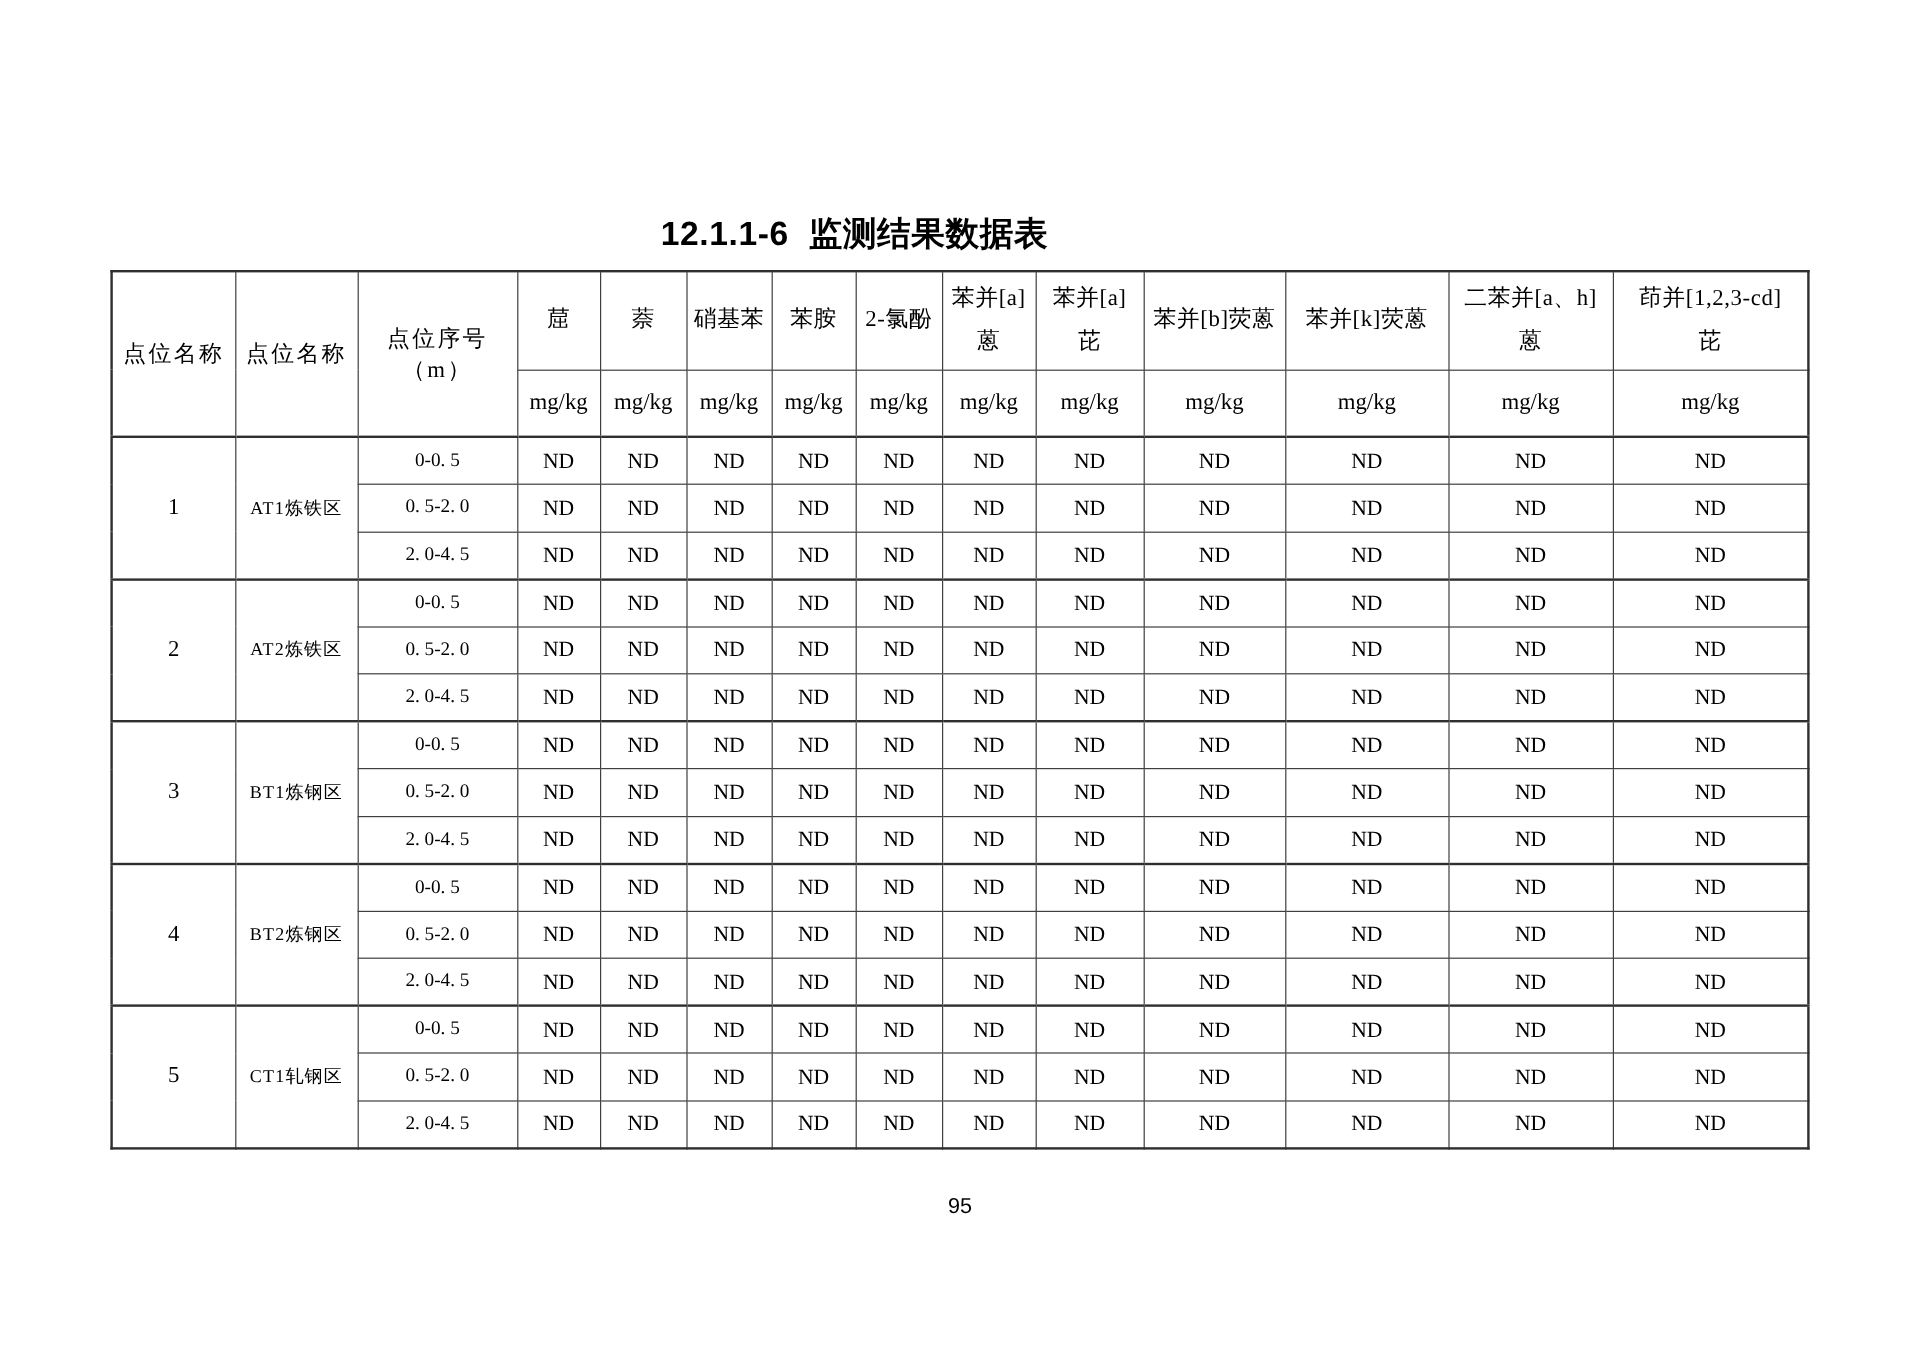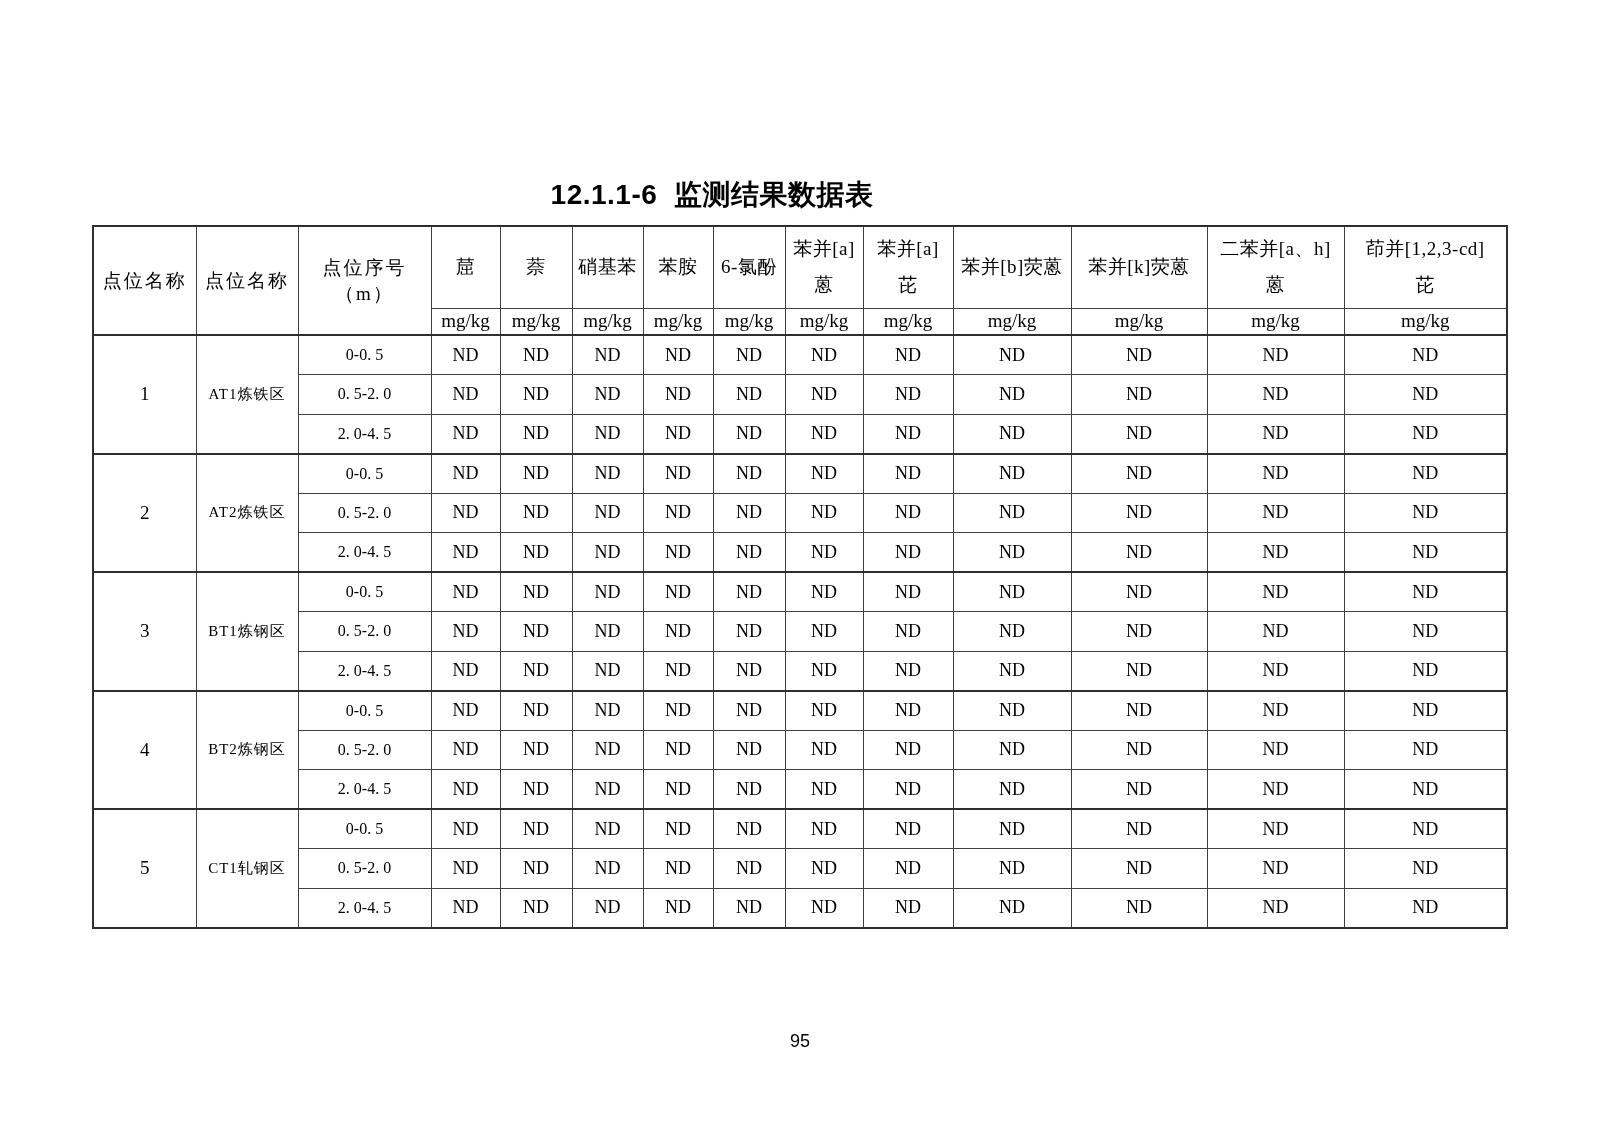--- a/index.html
+++ b/index.html
@@ -38,35 +38,35 @@
   table.results th,
   table.results td {
     border: 1px solid #3f3f3f;
     text-align: center;
     vertical-align: middle;
     font-weight: normal;
     padding: 0;
     overflow: hidden;
   }
   thead tr.name-row  { height: 82px; }
-  thead tr.unit-row  { height: 27px; }
+  thead tr.unit-row  { height: 56px; }
   tbody tr           { height: 39.5px; }
   tbody tr.group-start > td { border-top: 2px solid #2f2f2f; }
 
   .fixed-head   { font-size: 19px; letter-spacing: 2px; }
   .analyte-head { font-size: 19px; white-space: pre-line; line-height: 36px; letter-spacing: 0.5px; }
   .unit-head    { font-size: 19px; }
   .num-cell     { font-size: 19px; }
   .name-cell    { font-size: 15px; letter-spacing: 1px; }
   .depth-cell   { font-size: 16px; }
   .val-cell     { font-size: 18px; }
 
   .page-number {
     position: absolute;
-    top: 1031px;
+    top: 995px;
     left: 0;
     width: 1600px;
     text-align: center;
     font-family: "Liberation Sans", "DejaVu Sans", sans-serif;
     font-size: 18px;
   }
 </style>
 </head>
 <body>
 
@@ -93,21 +93,21 @@
     </colgroup>
     <thead id="thead">
         <tr class="name-row">
           <th rowspan="2" class="fixed-head">点位名称</th>
           <th rowspan="2" class="fixed-head">点位名称</th>
           <th rowspan="2" class="fixed-head">点位序号（m）</th>
           <th class="analyte-head">䓛</th>
           <th class="analyte-head">萘</th>
           <th class="analyte-head">硝基苯</th>
           <th class="analyte-head">苯胺</th>
-          <th class="analyte-head">6-氯酚</th>
+          <th class="analyte-head">2-氯酚</th>
           <th class="analyte-head">苯并[a]
 蒽</th>
           <th class="analyte-head">苯并[a]
 芘</th>
           <th class="analyte-head">苯并[b]荧蒽</th>
           <th class="analyte-head">苯并[k]荧蒽</th>
           <th class="analyte-head">二苯并[a、h]
 蒽</th>
           <th class="analyte-head">茚并[1,2,3-cd]
 芘</th>

